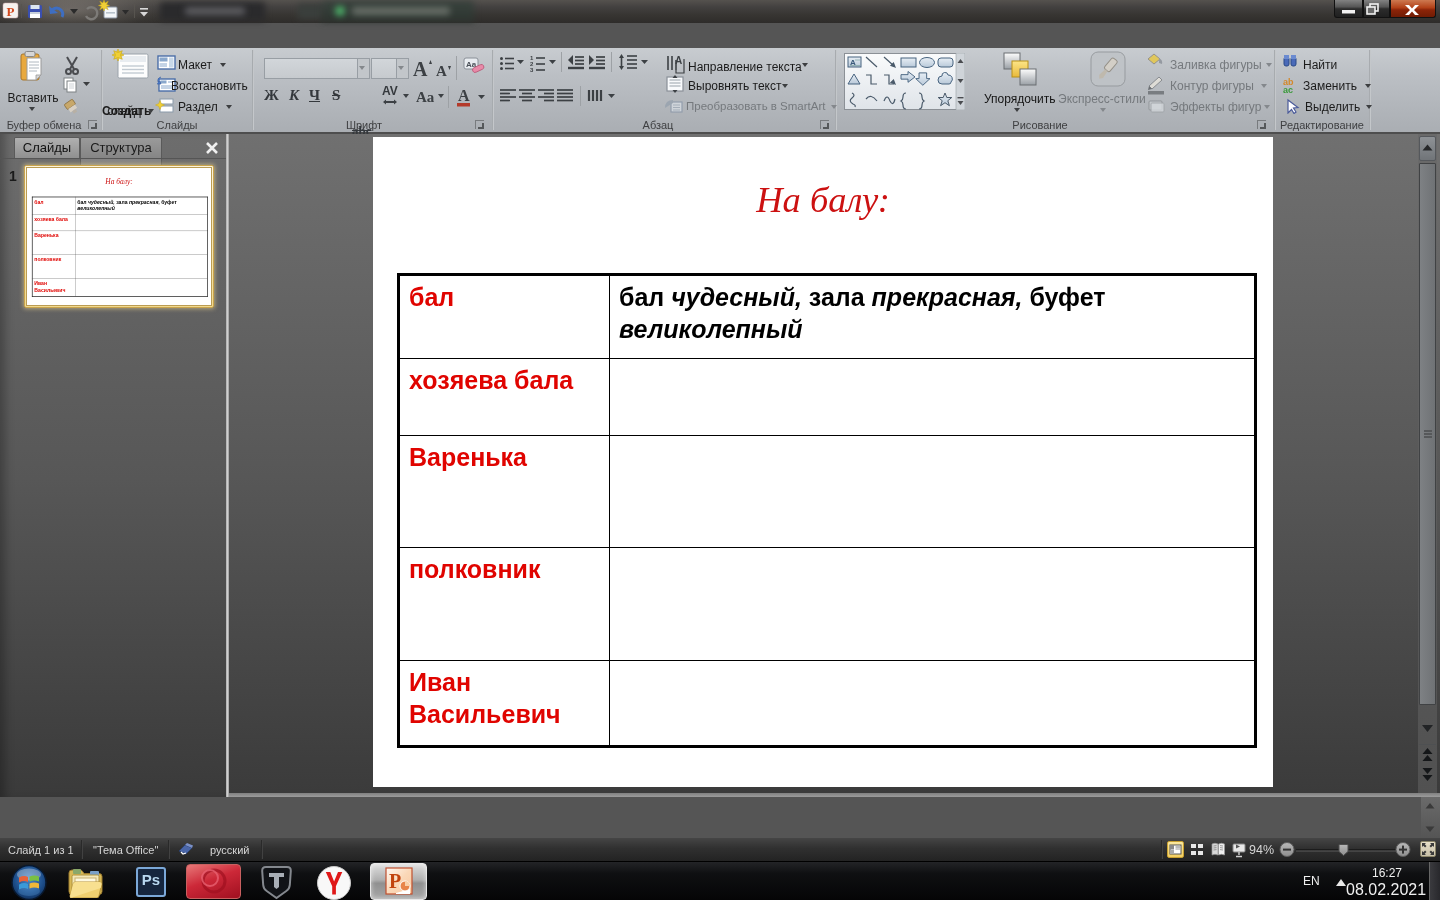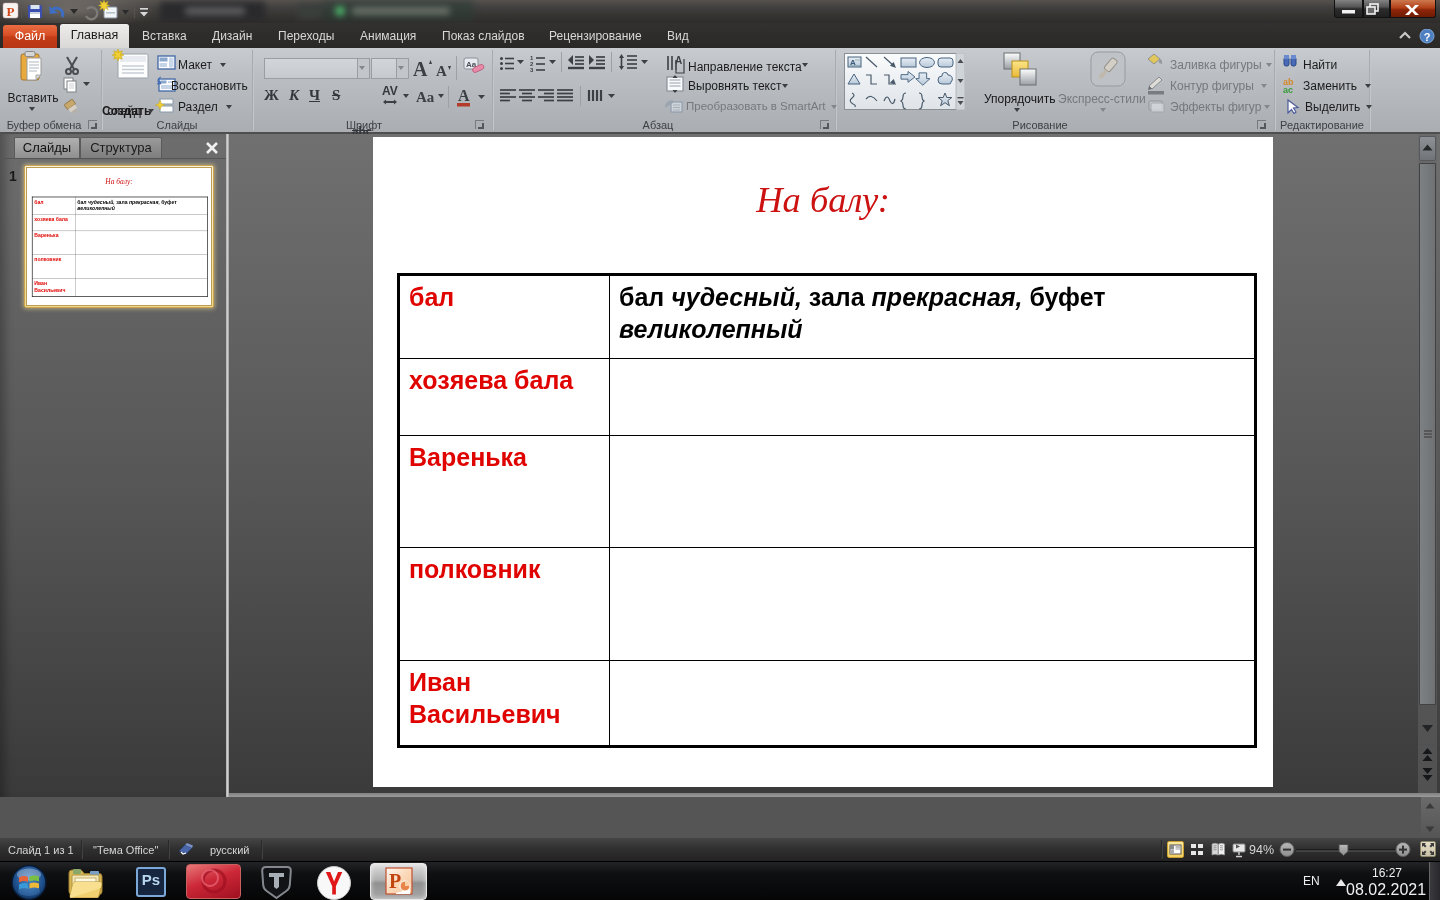--- a/index.html
+++ b/index.html
@@ -106,36 +106,20 @@
   <svg class="abs" style="left:1334px;top:0" width="106" height="18" viewBox="0 0 106 18">
     <rect x="8" y="10" width="13" height="3.5" fill="#f2f2f2"></rect>
     <g>
           <rect x="36" y="4" width="8" height="7" fill="none" stroke="#f2f2f2" stroke-width="1.6"></rect>
           <rect x="33" y="7" width="8" height="7" fill="#6a6a6a" stroke="#f2f2f2" stroke-width="1.6"></rect>
         </g>
     <path d="M71 5 l4 0 l3 3.5 l3 -3.5 l4 0 l-5 5 l5 5 l-4 0 l-3 -3.5 l-3 3.5 l-4 0 l5 -5 z" fill="#fff"></path>
   </svg>
 </div>
 
-<div id="tabrow">
-  <div id="tab-file">Файл</div>
-  <div id="tab-home">Главная</div>
-  <div class="tab" style="left:142px;">Вставка</div>
-  <div class="tab" style="left:212px;">Дизайн</div>
-  <div class="tab" style="left:278px;">Переходы</div>
-  <div class="tab" style="left:360px;">Анимация</div>
-  <div class="tab" style="left:442px;">Показ слайдов</div>
-  <div class="tab" style="left:549px;">Рецензирование</div>
-  <div class="tab" style="left:667px;">Вид</div>
-  <svg class="abs" style="left:1398px;top:6px" width="40" height="16" viewBox="0 0 40 16">
-    <path d="M2 9 l5 -5 l5 5" fill="none" stroke="#c8c8c8" stroke-width="2.2"></path>
-    <circle cx="29" cy="7" r="7" fill="#4e7fc1" stroke="#7ea7d8" stroke-width="1"></circle>
-    <text x="29" y="11.5" font-size="11" font-weight="bold" fill="#fff" text-anchor="middle">?</text>
-  </svg>
-</div>
 
 <div id="ribbon">
   <div class="gsep" style="left:101px"></div>
   <div class="gsep" style="left:252px"></div>
   <div class="gsep" style="left:492px"></div>
   <div class="gsep" style="left:835px"></div>
   <div class="gsep" style="left:1274px"></div>
   <div class="gsep" style="left:1369px"></div>
 
   <div class="glabel" style="left:0;width:88px;">Буфер обмена</div>
@@ -540,21 +524,21 @@
   <div class="btxt" style="left:1303px;top:31px;">Заменить</div>
       <div class="dna" style="left:1365px;top:36px;"></div>
   <div class="btxt" style="left:1305px;top:52px;">Выделить</div>
       <div class="dna" style="left:1366px;top:57px;"></div>
 </div>
 
 <div id="main">
   <div id="workspace"></div>
   <div id="leftpanel">
     <div class="abs" style="left:14px;top:3px;width:66px;height:21px;background:linear-gradient(#b0b0b0,#909090);border:1px solid #5a5a5a;border-bottom:none;border-radius:2px 2px 0 0;color:#111;font-size:13px;text-align:center;line-height:20px;">Слайды</div>
-    <div class="abs" style="left:80px;top:3px;width:82px;height:21px;background:linear-gradient(#9a9a9a,#7e7e7e);border:1px solid #5a5a5a;border-bottom:none;border-radius:2px 2px 0 0;color:#1a1a1a;font-size:13px;text-align:center;line-height:20px;">Структура</div>
+    <div class="abs" style="left:80px;top:3px;width:82px;height:28px;background:linear-gradient(#9a9a9a,#7e7e7e);border:1px solid #5a5a5a;border-bottom:none;border-radius:2px 2px 0 0;color:#1a1a1a;font-size:13px;text-align:center;line-height:20px;">Структура</div>
     <svg class="abs" style="left:204px;top:6px" width="16" height="16" viewBox="0 0 16 16">
           <path d="M3 3 l10 10 M13 3 l-10 10" stroke="#f0f0f0" stroke-width="2.6"></path>
         </svg>
     <div class="abs" style="left:0;top:24px;width:226px;height:1px;background:#555;"></div>
     <div class="abs" style="left:6px;top:34px;width:14px;font-size:14px;font-weight:bold;color:#1a1a1a;text-align:center;">1</div>
 
     <div class="abs" style="left:24px;top:31px;width:190px;height:143px;background:linear-gradient(#fcf4dc,#f0d98e);border:1px solid #c9a44c;border-radius:2px;box-shadow:0 0 4px 1px rgba(246,220,150,0.55);"></div>
     <div class="abs" style="left:27px;top:34px;width:184px;height:137px;overflow:hidden;background:#fff;outline:1px solid #bb9c52;">
       <div style="transform:scale(0.2045,0.2108);transform-origin:0 0;">
         <div class="sc">

